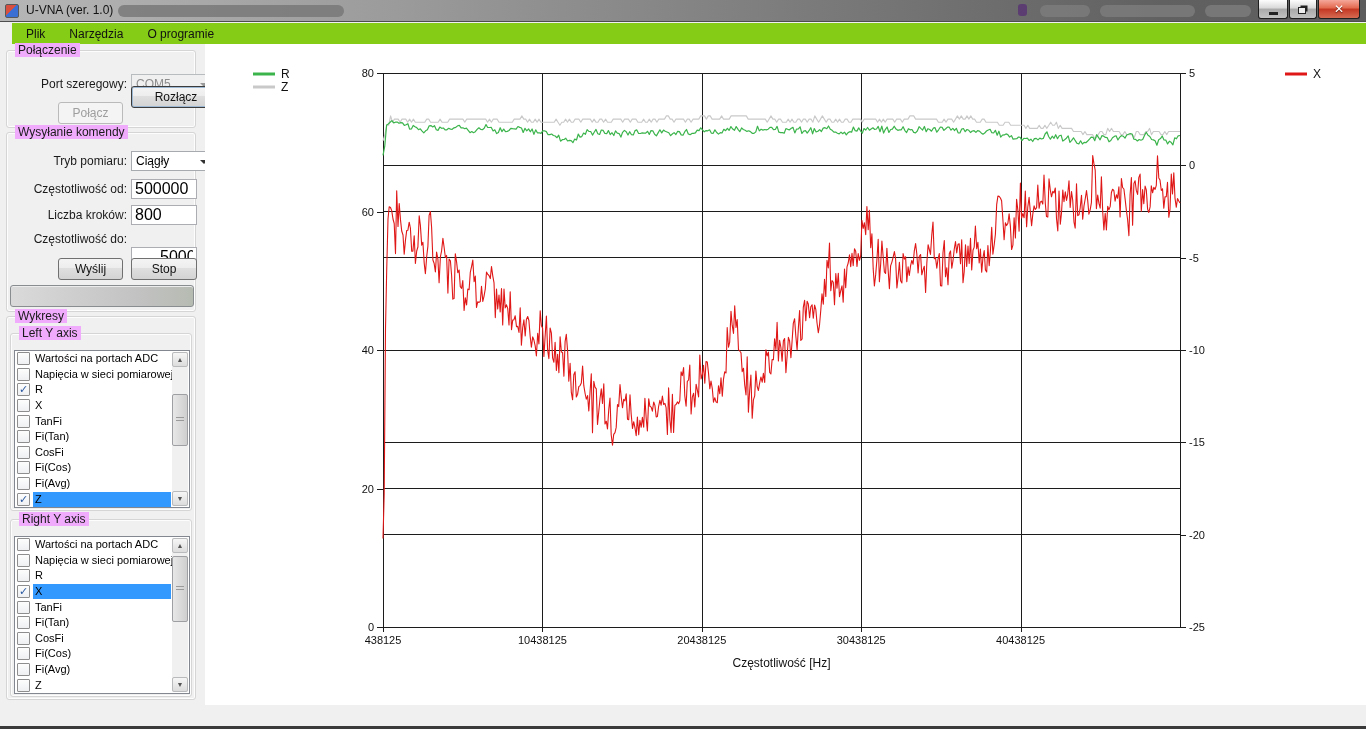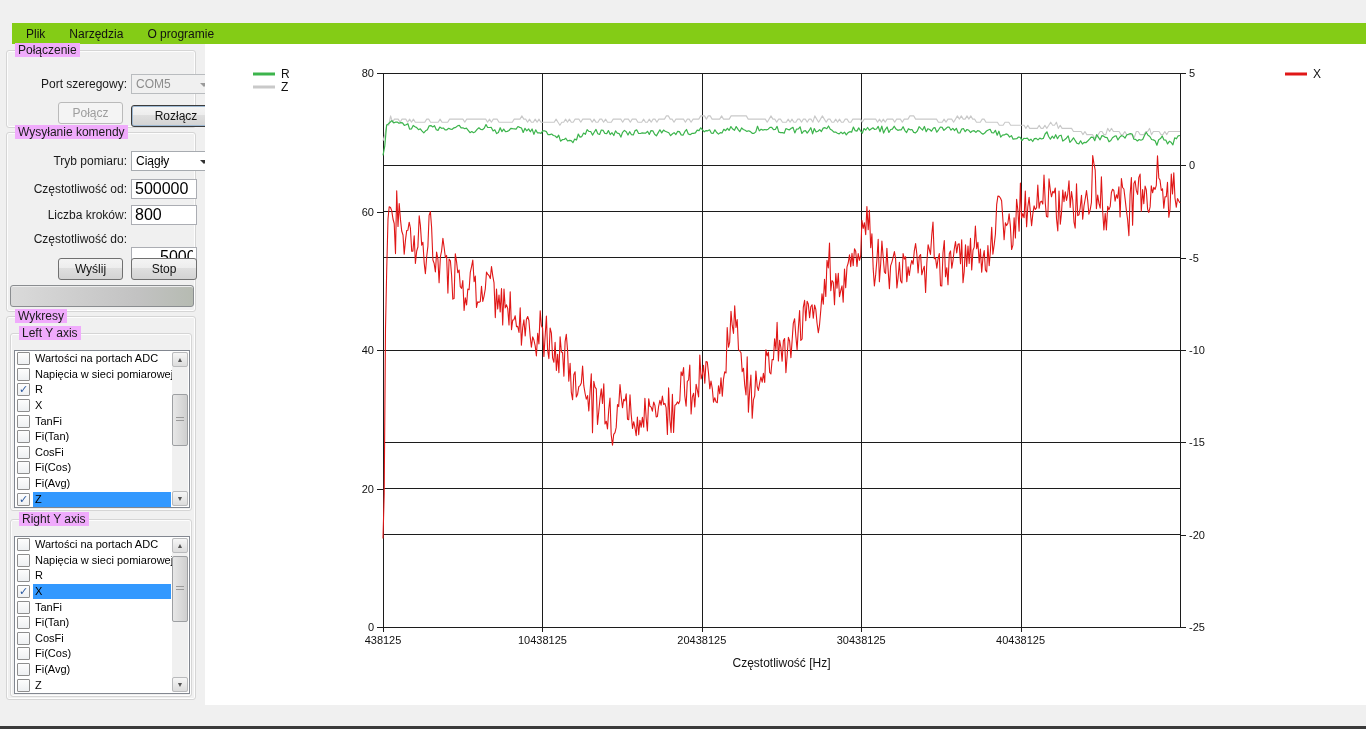--- a/index.html
+++ b/index.html
@@ -93,38 +93,58 @@
   .sseg { white-space:nowrap; }
   .sseg.first { margin-left:8px; }
   .sright { margin-left:auto; display:flex; align-items:center; margin-right:8px; }
   .bottom-edge { position:absolute; left:0; top:726px; width:100%; height:3px; background:#3a3a3a; }
 </style>
 </head>
 <body>
 
 <div class="window">
 
+  <div class="titlebar">
+    <div class="app-icon"></div>
+    <span class="title-text">U-VNA (ver. 1.0)</span>
+    <div class="redact r1"></div>
+    <div class="purple-dot"></div>
+    <div class="redact r2"></div>
+    <div class="redact r3"></div>
+    <div class="redact r4"></div>
+    <div class="win-controls">
+      <div class="wbtn min">
+          <div class="glyph-min"></div>
+        </div>
+      <div class="wbtn restore">
+          <div class="glyph-restore"></div>
+        </div>
+      <div class="wbtn close">
+          <span class="glyph-close">✕</span>
+        </div>
+    </div>
+  </div>
 
   <div class="menubar">
     <span class="menu-item">Plik</span>
     <span class="menu-item">Narzędzia</span>
     <span class="menu-item">O programie</span>
   </div>
 
   <div class="lpanel">
 
     <div class="gbox" id="gb-conn">
       <span class="glabel">Połączenie</span>
       <span class="flabel" style="top:26px;">Port szeregowy:</span>
       <div class="combo disabled" style="top:23px;">
         <span class="cval">COM5</span>
         <span class="carrow"></span>
       </div>
       <div class="btn disabled" style="left:51px; top:51px; width:65px;">Połącz</div>
-      <div class="btn default" style="left:124px; top:54px; width:90px;">Rozłącz</div>
+      <div class="btn default" style="left:124px; top:35px; width:90px;">Rozłącz</div>
     </div>
 
     <div class="gbox" id="gb-cmd">
       <span class="glabel">Wysyłanie komendy</span>
       <span class="flabel" style="top:21px;">Tryb pomiaru:</span>
       <div class="combo" style="top:18px;">
         <span class="cval">Ciągły</span>
         <span class="carrow"></span>
       </div>
       <span class="flabel" style="top:49px;">Częstotliwość od:</span>

